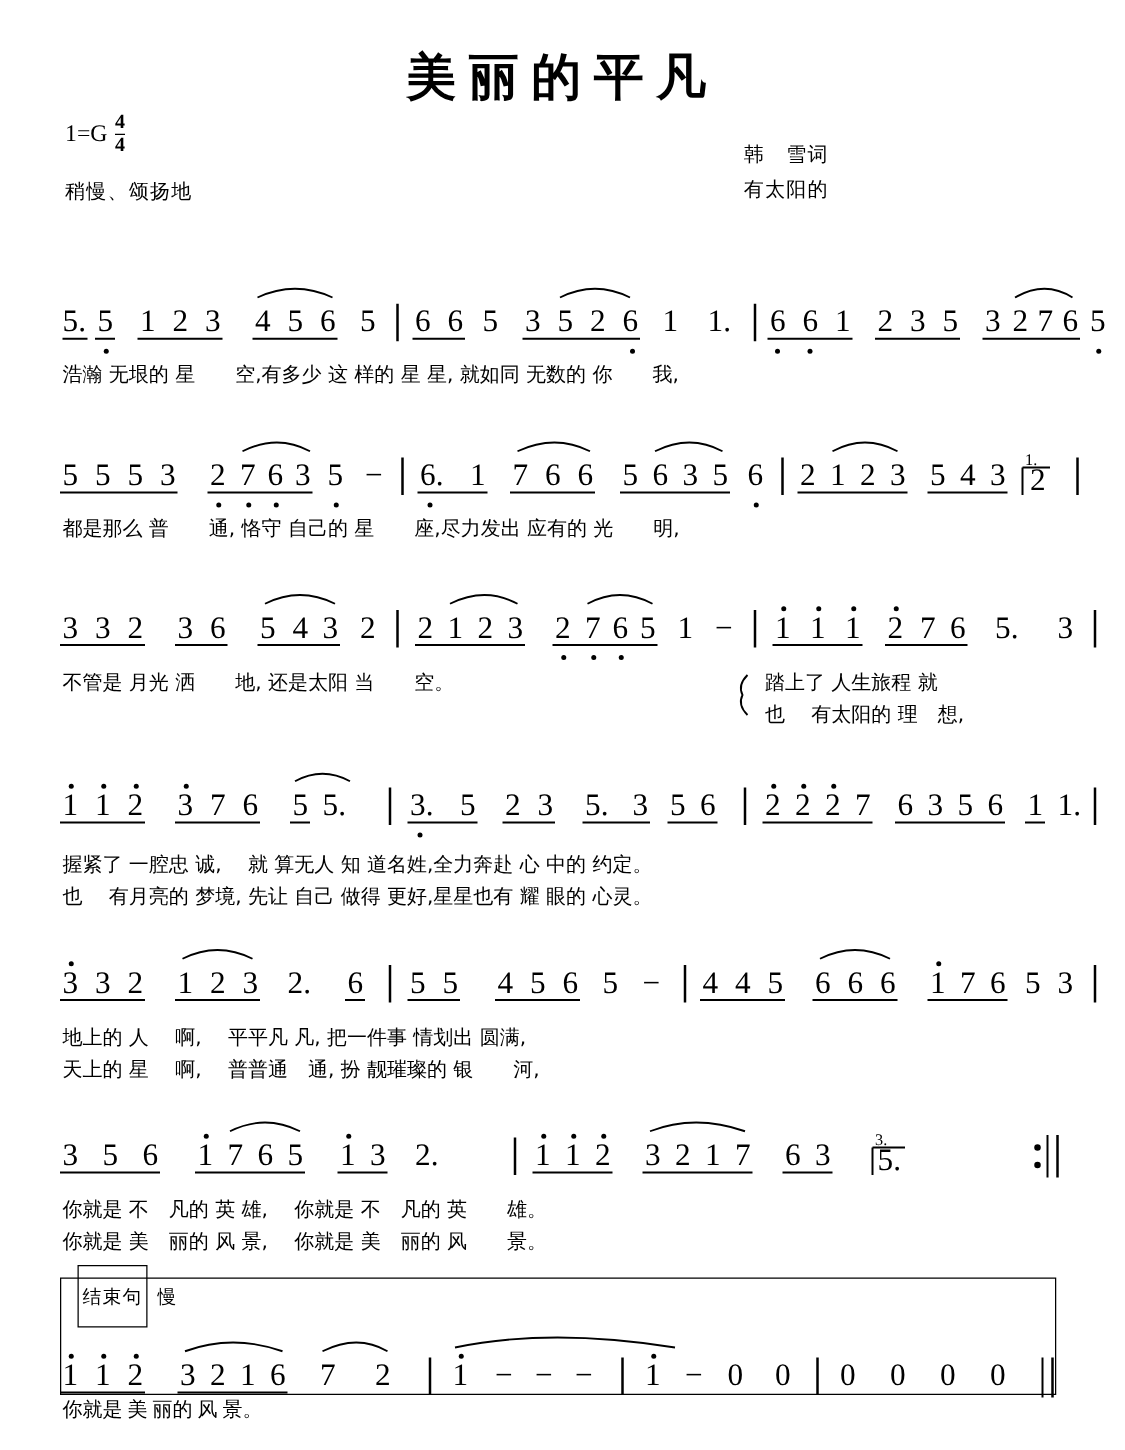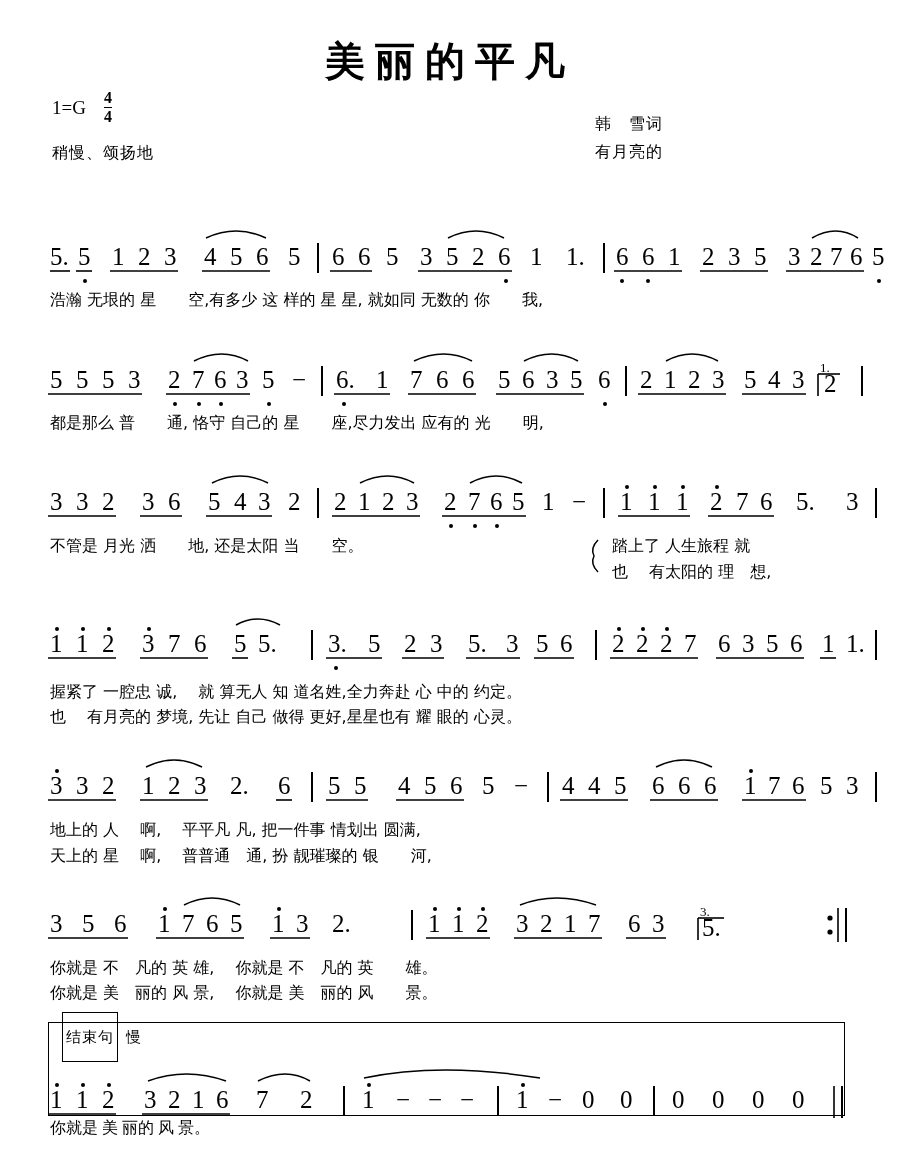--- a/index.html
+++ b/index.html
@@ -34,21 +34,21 @@
   }
   
   .key-sig {
     position: absolute;
     top: 90px;
     left: 52px;
     font-size: 19px;
     font-family: "Liberation Serif", serif;
     display: flex;
     align-items: center;
-    gap: 12px;
+    gap: 0;
   }
   .meter {
     display: inline-flex;
     flex-direction: column;
     align-items: center;
     line-height: 1;
     font-size: 16px;
     font-weight: bold;
     margin-left: 6px;
   }
@@ -119,21 +119,21 @@
     <span class="meter">
       <span class="num">4</span>
       <span class="den">4</span>
     </span>
   </div>
 
   <div class="tempo-mark">稍慢、颂扬地</div>
 
   <div class="credits">
     <div>韩　雪词</div>
-    <div>有月亮的</div>
+    <div>有太阳的</div>
   </div>
 
   <svg class="svg-layer" viewBox="0 0 900 1160">
     <defs>
       <style>
         .n  { font-family: "Liberation Serif", serif; font-size: 25px; fill:#000; }
         .nb { font-family: "Liberation Serif", serif; font-size: 25px; fill:#000; font-weight:bold;}
         .sm { font-family: "Liberation Serif", serif; font-size: 13px; fill:#000; }
         .ly { font-family: "DejaVu Sans", sans-serif; font-size: 16px; fill:#000; }
         .bl { stroke:#000; stroke-width:1.6; }

